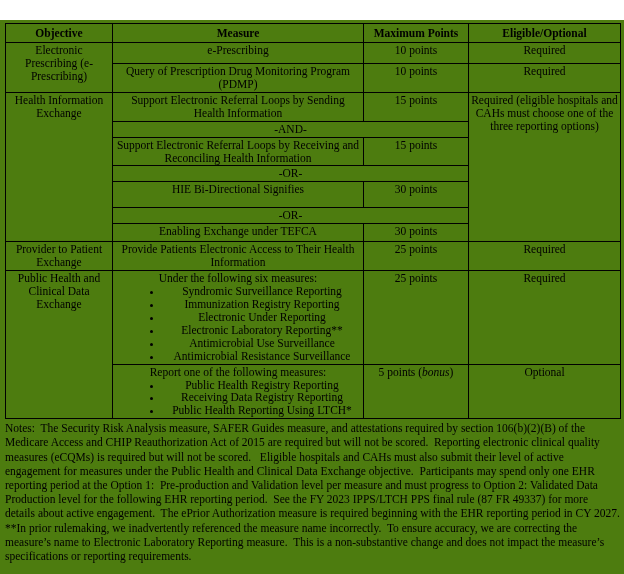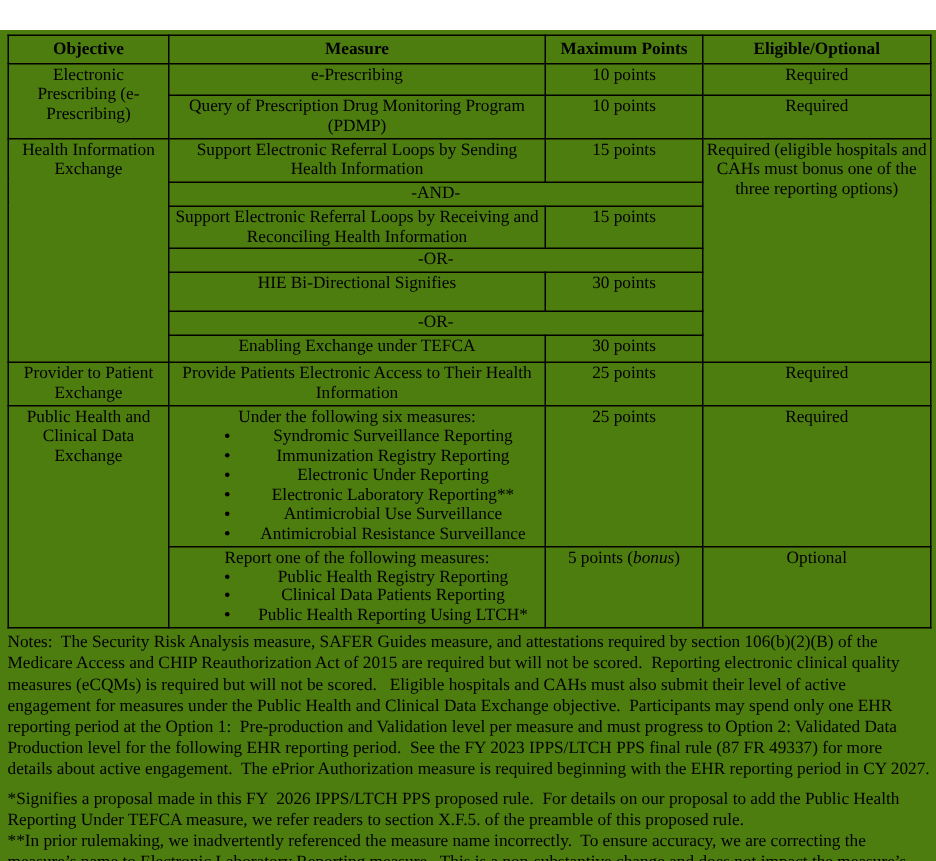--- a/index.html
+++ b/index.html
@@ -86,21 +86,21 @@
       </tr>
       <tr style="height:26px">
         <td>Query of Prescription Drug Monitoring Program (PDMP)</td>
         <td class="pts">10 points</td>
         <td class="req">Required</td>
       </tr>
       <tr style="height:28px">
         <td class="obj" rowspan="7">Health Information Exchange</td>
         <td>Support Electronic Referral Loops by Sending Health Information</td>
         <td class="pts">15 points</td>
-        <td class="req-merged" rowspan="7">Required (eligible hospitals and CAHs must bonus one of the three reporting options)</td>
+        <td class="req-merged" rowspan="7">Required (eligible hospitals and CAHs must choose one of the three reporting options)</td>
       </tr>
       <tr style="height:16px">
         <td class="sep" colspan="2">-AND-</td>
       </tr>
       <tr style="height:28px">
         <td>Support Electronic Referral Loops by Receiving and Reconciling Health Information</td>
         <td class="pts">15 points</td>
       </tr>
       <tr style="height:16px">
         <td class="sep" colspan="2">-OR-</td>
@@ -136,29 +136,28 @@
           </ul>
         </td>
         <td class="pts">25 points</td>
         <td class="req">Required</td>
       </tr>
       <tr style="height:52px">
         <td>
           <div>Report one of the following measures:</div>
           <ul class="bullets">
             <li>Public Health Registry Reporting</li>
-            <li>Clinical Data Patients Reporting</li>
+            <li>Receiving Data Registry Reporting</li>
             <li>Public Health Reporting Using LTCH*</li>
           </ul>
         </td>
         <td class="pts"><span>5 points (</span><i>bonus</i><span>)</span></td>
         <td class="req">Optional</td>
       </tr>
     </tbody>
   </table>
 
   <div class="notes">
     <p>Notes:  The Security Risk Analysis measure, SAFER Guides measure, and attestations required by section 106(b)(2)(B) of the Medicare Access and CHIP Reauthorization Act of 2015 are required but will not be scored.  Reporting electronic clinical quality measures (eCQMs) is required but will not be scored.   Eligible hospitals and CAHs must also submit their level of active engagement for measures under the Public Health and Clinical Data Exchange objective.  Participants may spend only one EHR reporting period at the Option 1:  Pre-production and Validation level per measure and must progress to Option 2: Validated Data Production level for the following EHR reporting period.  See the FY 2023 IPPS/LTCH PPS final rule (87 FR 49337) for more details about active engagement.  The ePrior Authorization measure is required beginning with the EHR reporting period in CY 2027.</p>
-    <p class="gap-above">*Signifies a proposal made in this FY  2026 IPPS/LTCH PPS proposed rule.  For details on our proposal to add the Public Health Reporting Under TEFCA measure, we refer readers to section X.F.5. of the preamble of this proposed rule.</p>
     <p>**In prior rulemaking, we inadvertently referenced the measure name incorrectly.  To ensure accuracy, we are correcting the measure’s name to Electronic Laboratory Reporting measure.  This is a non-substantive change and does not impact the measure’s specifications or reporting requirements.</p>
   </div>
 
 </div>
 
 </body></html>

